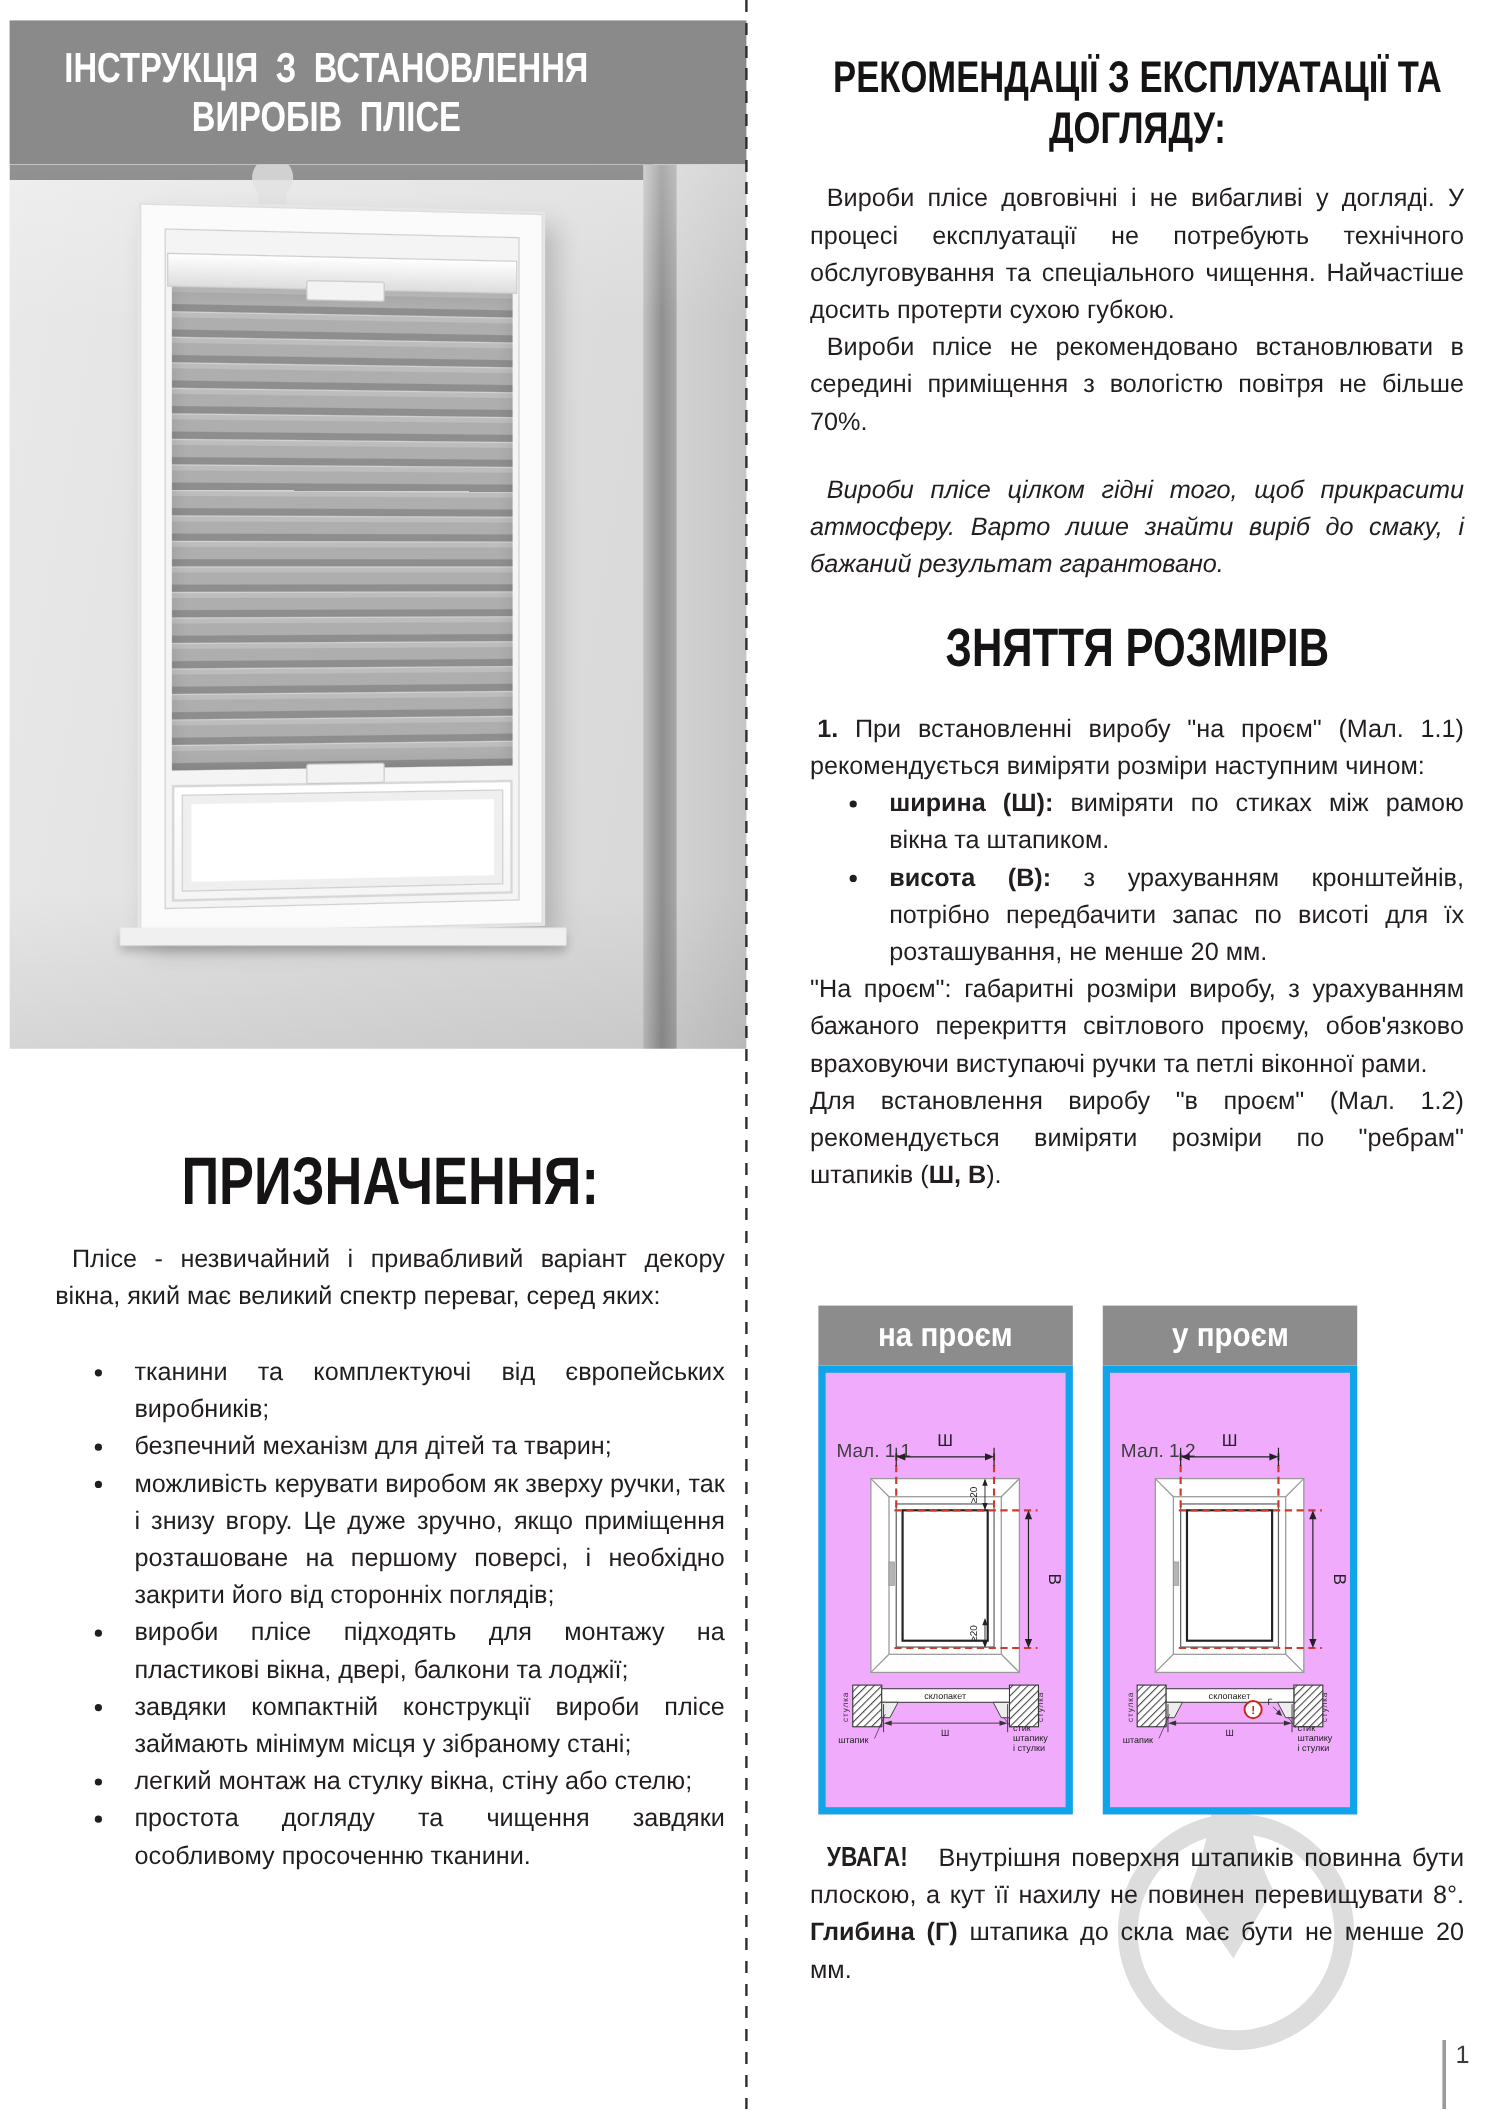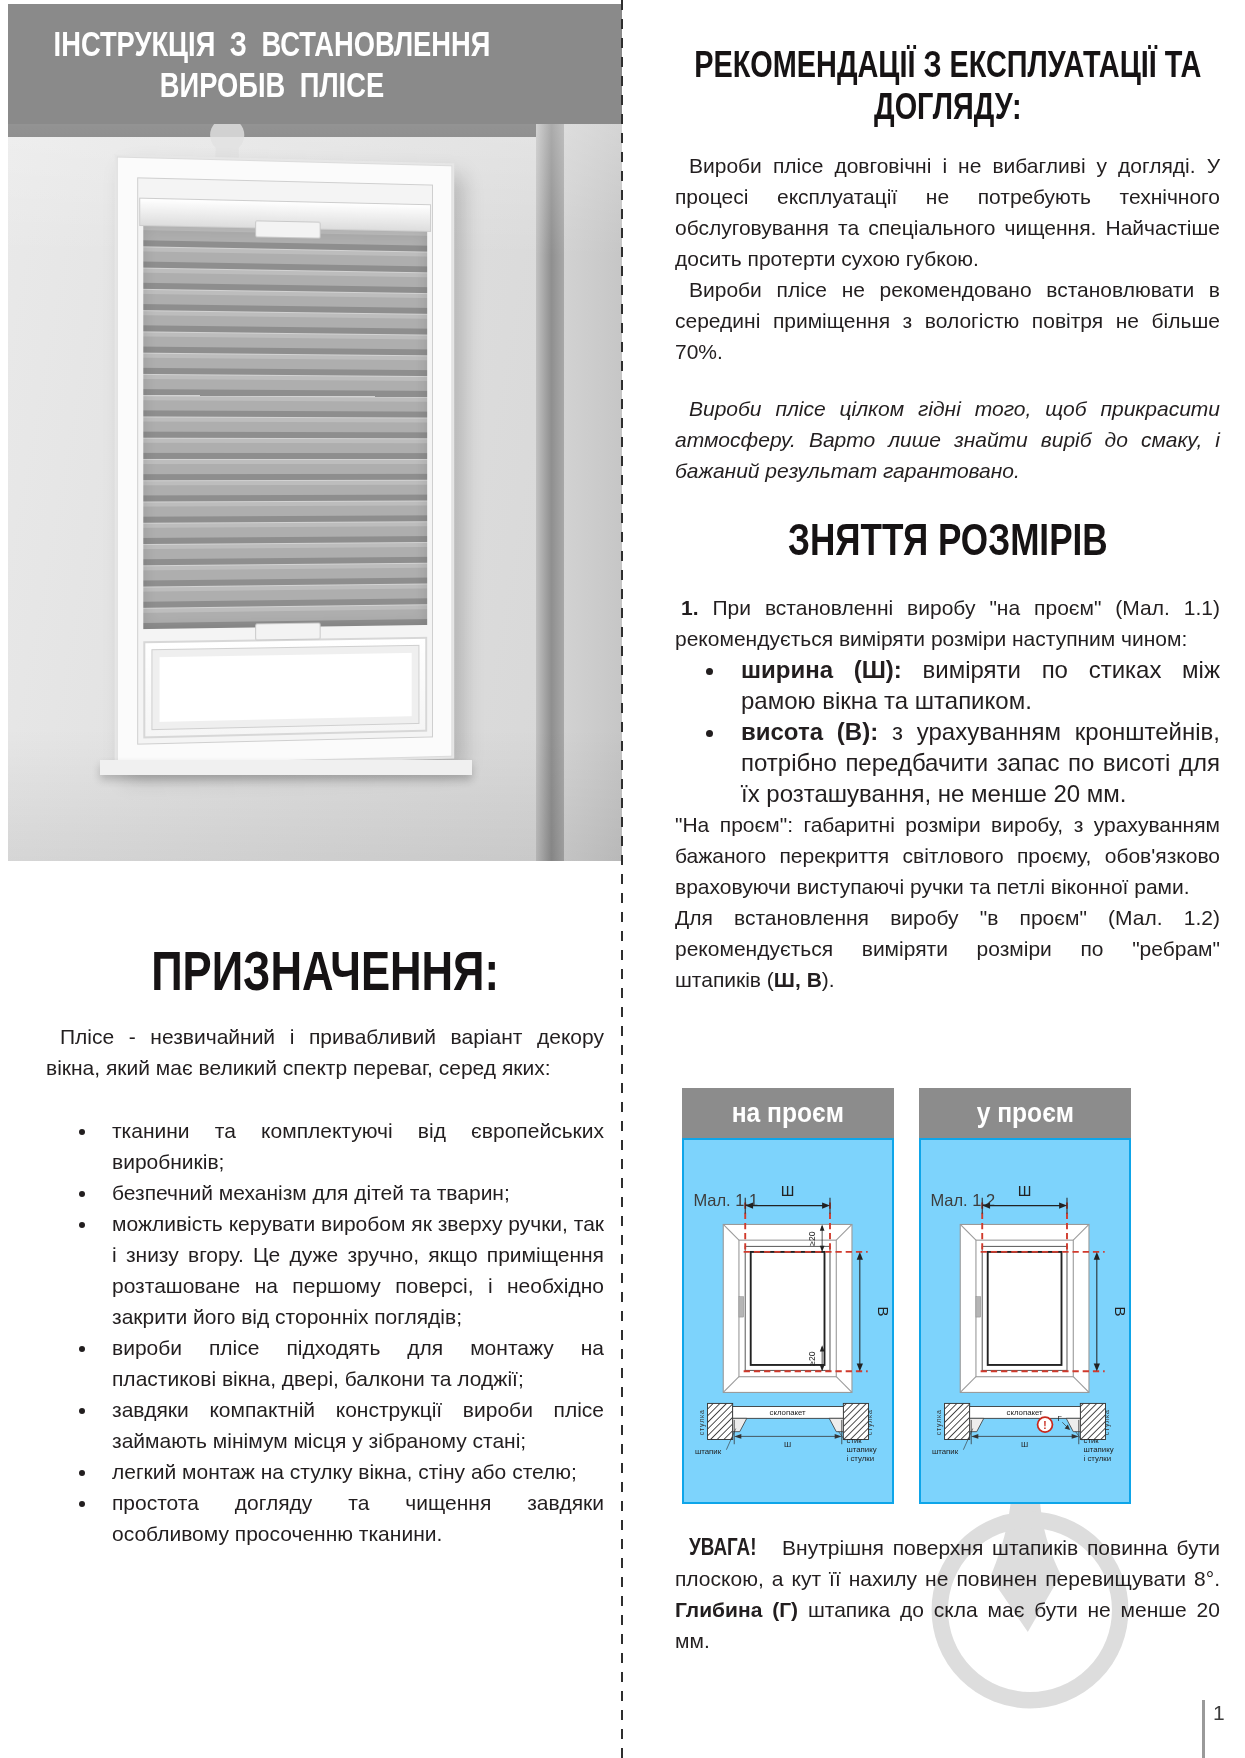--- a/index.html
+++ b/index.html
@@ -1,19 +1,19 @@
 <!DOCTYPE html>
 <html lang="uk"><head>
 <meta charset="utf-8">
 <style>
   html,body{margin:0;padding:0;background:#fff;}
   .page{position:relative;width:1245px;height:1758px;background:#fff;overflow:hidden;
         font-family:"Liberation Sans","DejaVu Sans",sans-serif;color:#221e1f;}
   
-  .left-col{position:absolute;left:8px;top:4px;width:614px;}
+  .left-col{position:absolute;left:8px;top:17px;width:614px;}
   .title-bar{height:120px;background:#8a8a8a;display:flex;align-items:center;justify-content:center;}
   .title-text{display:block;width:128%;margin-left:-14%;transform:scaleX(.78);transform-origin:50% 50%;
               text-align:center;color:#fff;font-weight:700;font-size:35px;line-height:41px;word-spacing:9px;}
   .photo{position:relative;height:737px;overflow:hidden;
          background:linear-gradient(100deg,#e9e9e9 0%,#dedede 55%,#d6d6d6 100%);}
   .photo::after{content:"";position:absolute;inset:0;background:linear-gradient(180deg,rgba(255,255,255,.25),transparent 18%,transparent 82%,rgba(0,0,0,.07));}
   .top-shade{position:absolute;left:0;top:0;width:536px;height:13px;background:#6f6f6f;}
   .corner-band{position:absolute;left:528px;top:0;width:28px;height:100%;
                background:linear-gradient(90deg,#c2c2c2,#8f8f8f 55%,#a8a8a8);}
   .right-wall{position:absolute;left:556px;right:0;top:0;bottom:0;
@@ -54,27 +54,27 @@
            background:repeating-linear-gradient(180deg,#2e2e2e 0 10px,transparent 10px 19px);}
   
   .right-col{position:absolute;left:675px;top:0;width:545px;height:100%;z-index:2;}
   .care-h{margin:44px 0 0;font-size:37px;line-height:42px;}
   .right-col .p1{margin-top:22px;}
   .right-col .p2{margin-top:0;}
   .right-col .p3{margin-top:26px;}
   .size-h{margin:30px 0 0;font-size:45px;line-height:48px;}
   .size-p1{margin-top:28px;text-indent:6px;}
   .szl{margin:0;padding-left:52px;}
-  .szl li{font-size:24px;line-height:31px;text-align:justify;padding-left:14px;}
+  .szl li{font-size:21px;line-height:31px;text-align:justify;padding-left:14px;}
   
   .figs{position:absolute;top:1088px;left:7px;display:flex;gap:25px;}
   .fig{width:212px;}
   .fig-head{height:50px;background:#8c8c8c;color:#fff;display:flex;align-items:center;justify-content:center;}
   .fig-head span{display:inline-block;transform:scaleX(.88);font-weight:700;font-size:28px;}
-  .fig-body{height:362px;border:2px solid #0ea5e9;background:#7dd3fc;}
+  .fig-body{height:362px;border:6px solid #0ea5e9;background:#f0abfc;}
   .figsvg{display:block;width:100%;height:100%;}
   .figsvg text{font-family:"Liberation Sans","DejaVu Sans",sans-serif;}
   .figlab{font-size:21px;fill:#3d3d3d;}
   .dimlab{font-size:19px;fill:#222;}
   .minlab{font-size:11px;fill:#222;}
   .seclab{font-size:10px;fill:#222;}
   .vlab{font-size:9px;fill:#333;letter-spacing:1px;}
   .warnglyph{font-size:13px;font-weight:700;fill:#c8281c;}
   
   .warn{position:absolute;top:1532px;left:0;right:0;}

